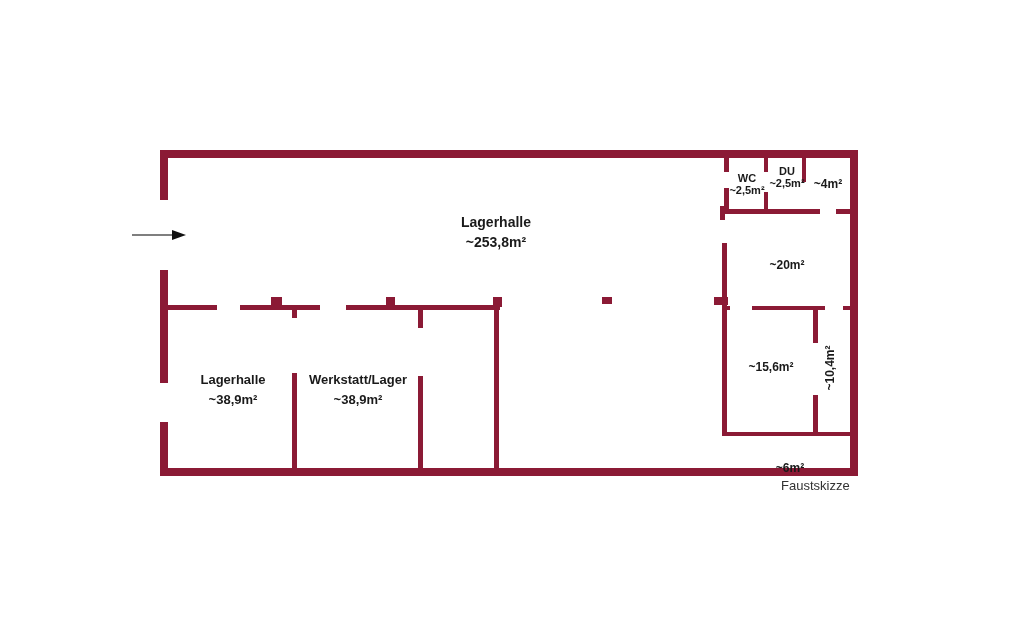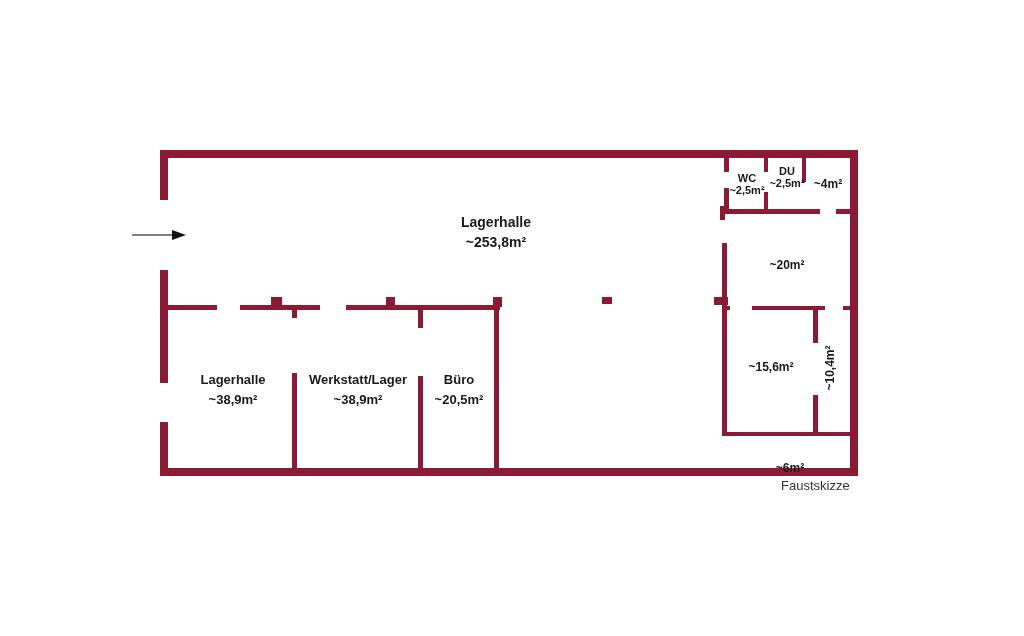--- a/index.html
+++ b/index.html
@@ -76,24 +76,20 @@
   <div class="label" style="left:183px;top:370px;width:100px;">
     <span>Lagerhalle</span>
     <span class="area">~38,9m²</span>
   </div>
 
   <div class="label" style="left:298px;top:370px;width:120px;">
     <span>Werkstatt/Lager</span>
     <span class="area">~38,9m²</span>
   </div>
 
-  <div class="label" style="left:424px;top:370px;width:70px;">
-    <span>Büro</span>
-    <span class="area">~20,5m²</span>
-  </div>
 
   <div class="label small" style="left:726px;top:172px;width:42px;">
     <span>WC</span>
     <span class="area">~2,5m²</span>
   </div>
 
   <div class="label small" style="left:766px;top:165px;width:42px;">
     <span>DU</span>
     <span class="area">~2,5m²</span>
   </div>

